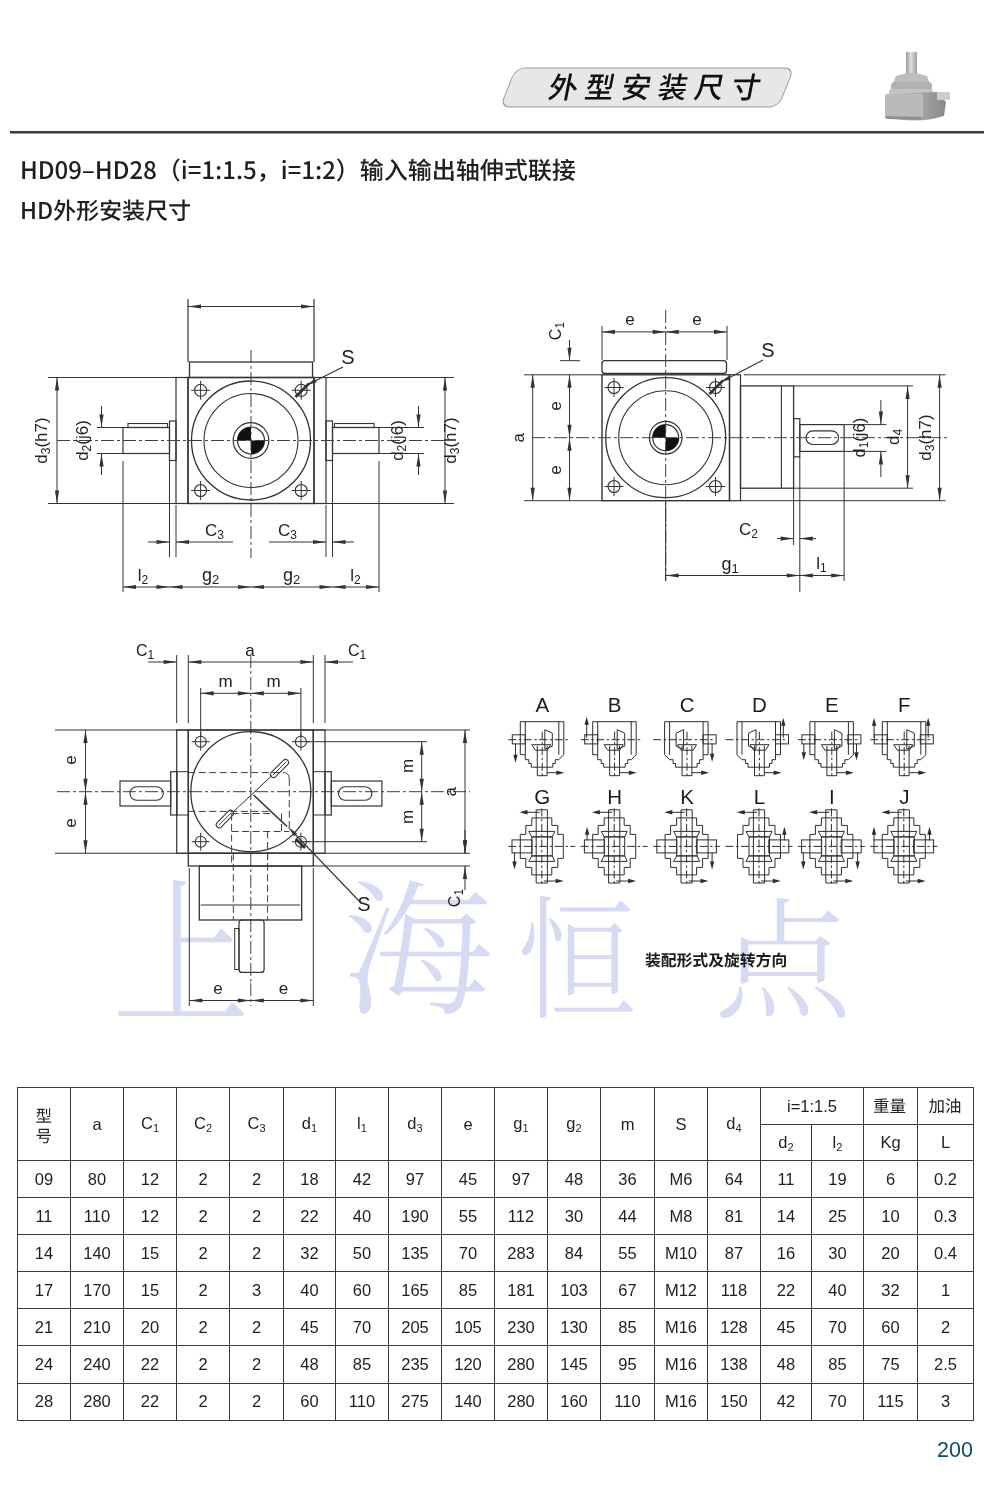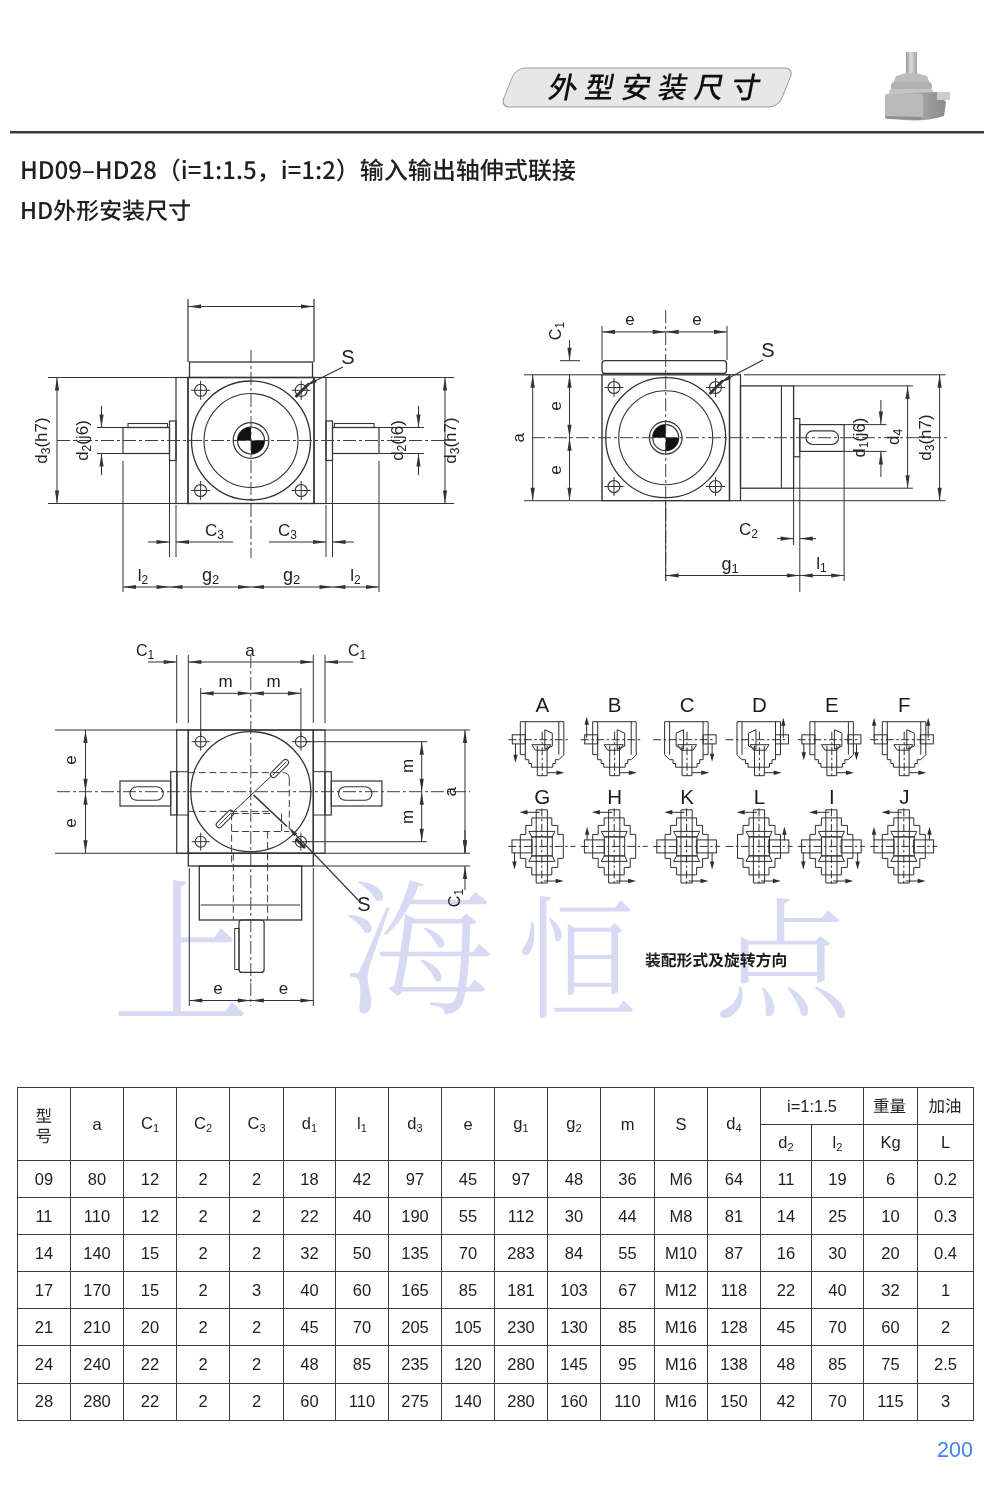--- a/index.html
+++ b/index.html
@@ -4,21 +4,21 @@
 #page{position:relative;width:990px;height:1496px;background:#fff;overflow:hidden;font-family:"Liberation Sans",sans-serif}
 #wm,#dwg{position:absolute;left:0;top:0}
 #dwg{z-index:3}
 #tblwrap{position:absolute;left:17px;top:1087px;z-index:2}
 #tbl{border-collapse:collapse;table-layout:fixed}
 #tbl td{border:1px solid #3c3c3c;text-align:center;vertical-align:middle;font-size:16.5px;color:#1e1e1e;padding:0;overflow:hidden}
 #tbl .h1 td{height:36px}
 #tbl .h2 td{height:35px}
 #tbl .d td{height:36.1px}
 .sb{font-size:11px;vertical-align:-3px}
-#pageno{position:absolute;left:937px;top:1438px;font-size:21.5px;color:#3b82f6;z-index:4}
+#pageno{position:absolute;left:937px;top:1438px;font-size:21.5px;color:#0c4a6e;z-index:4}
 </style></head><body>
 <div id="page">
 <svg id="wm" width="990" height="1496" viewBox="0 0 990 1496">
       <path fill="#d6daf2" d="M118.0 1011.2 119.2 1016.0H240.3C242.3 1016.0 243.6 1015.2 244.0 1013.4C239.5 1008.5 231.9 1001.9 231.9 1001.9L225.5 1011.2H180.9V942.3H229.2C231.2 942.3 232.4 941.5 232.8 939.8C228.3 934.8 221.0 928.3 221.0 928.3L214.5 937.5H180.9V886.2C184.0 885.6 185.3 884.0 185.7 881.8L173.1 880.0V1011.2Z"></path>
       <path fill="#d6daf2" d="M422.3 959.6 420.5 961.0C426.1 965.7 433.2 974.3 435.3 980.5C442.9 985.6 448.5 970.4 422.3 959.6ZM425.6 927.6 423.8 928.9C429.3 933.2 436.1 941.3 438.2 946.9C445.7 951.6 451.0 937.2 425.6 927.6ZM356.5 973.0C354.8 973.0 350.0 973.0 350.0 973.0V976.4C353.1 976.7 355.1 977.0 357.1 978.3C360.4 980.4 361.3 991.7 359.3 1006.5C359.5 1010.9 360.8 1013.7 363.4 1013.7C368.2 1013.7 370.7 1010.0 371.0 1004.0C371.6 992.3 367.6 985.2 367.6 978.9C367.5 975.4 368.5 970.8 369.6 966.4C371.6 959.5 383.3 926.0 389.4 907.9L386.5 907.2C362.4 964.9 362.4 964.9 360.1 969.9C358.6 972.9 358.1 973.0 356.5 973.0ZM349.5 914.7 348.0 916.0C354.3 919.7 362.0 926.4 364.3 932.2C374.3 937.2 378.8 917.9 349.5 914.7ZM359.2 880.9 357.8 882.5C364.8 886.2 373.2 893.7 375.8 900.1C385.8 905.1 390.1 885.7 359.2 880.9ZM479.1 943.9 473.4 951.8H469.3C469.8 943.6 470.1 934.4 470.2 924.2C473.5 924.1 475.5 923.3 476.6 922.0L466.0 913.6L460.8 919.1H415.5L405.1 914.1C404.3 924.1 402.5 938.0 400.4 951.8H379.4L380.6 956.3H399.7C398.0 967.4 396.0 978.0 394.4 985.6C392.3 986.4 390.0 987.4 388.5 988.4L398.3 995.9L402.5 991.4H457.4C456.2 996.7 455.0 1000.2 453.4 1001.7C451.9 1003.1 450.7 1003.4 447.9 1003.4C445.0 1003.4 435.8 1002.5 430.0 1002.2L429.9 1004.9C434.9 1005.5 440.1 1006.8 442.3 1008.1C444.1 1009.6 444.5 1011.8 444.5 1014.0C450.3 1014.0 456.0 1012.4 459.6 1008.0C462.1 1005.2 463.9 999.7 465.5 991.4H481.7C483.8 991.4 485.0 990.6 485.5 989.0C481.4 984.9 474.6 979.5 474.6 979.5L468.9 987.1H466.1C467.3 979.0 468.4 968.7 469.0 956.3H486.1C488.2 956.3 489.5 955.5 490.0 953.9C485.9 949.6 479.1 943.9 479.1 943.9ZM458.1 987.1H402.2C403.9 978.3 405.9 967.3 407.7 956.3H461.1C460.4 969.2 459.3 979.5 458.1 987.1ZM461.3 951.8H408.4C409.9 941.6 411.4 931.6 412.4 923.5H462.4C462.2 933.9 461.8 943.3 461.3 951.8ZM475.2 891.9 468.7 899.8H412.5C414.8 895.1 416.7 890.4 418.4 886.0C422.2 886.6 423.5 886.0 424.1 884.6L409.8 880.0C405.3 898.4 395.1 920.8 383.8 933.8L385.8 935.2C395.4 927.3 403.9 915.9 410.2 904.2H483.2C485.3 904.2 487.0 903.5 487.3 901.9C482.6 897.6 475.2 891.9 475.2 891.9Z"></path>
       <path fill="#d6daf2" d="M559.4 907.5 560.4 911.5H627.0C628.6 911.5 629.8 910.8 630.1 909.4C626.3 905.5 620.3 900.3 620.3 900.3L615.0 907.5ZM553.9 1007.7 554.9 1011.7H630.0C631.7 1011.7 632.6 1011.0 633.0 1009.6C629.3 1005.6 623.4 1000.5 623.4 1000.5L618.1 1007.7ZM540.0 896.0V1018.0H541.3C543.7 1018.0 546.4 1016.3 546.4 1014.9V901.1C549.4 900.5 550.3 899.2 550.7 897.3ZM530.9 922.2C531.0 931.9 527.5 942.7 524.0 947.1C522.1 949.2 521.3 952.2 522.7 954.3C524.6 956.6 528.5 954.9 530.4 951.8C533.4 947.1 535.9 936.3 533.2 922.4ZM550.3 917.9 548.6 918.7C551.8 924.1 555.0 933.1 555.2 939.7C561.2 946.0 568.0 931.0 550.3 917.9ZM574.2 958.9H611.4V982.8H574.2ZM574.2 955.0V931.7H611.4V955.0ZM567.8 927.7V995.3H568.8C571.7 995.3 574.2 993.7 574.2 992.7V986.7H611.4V994.3H612.4C614.8 994.3 617.8 992.4 617.9 991.6V932.7C620.0 932.4 621.8 931.3 622.6 930.4L614.3 923.0L610.3 927.7H574.8L567.8 923.8Z"></path>
       <path fill="#d6daf2" d="M739.0 987.1C739.1 998.6 731.2 1006.9 723.6 1009.9C721.0 1011.3 719.2 1013.6 720.3 1016.1C721.9 1018.8 726.7 1018.4 730.5 1016.3C737.0 1012.8 745.3 1003.9 741.6 987.1ZM763.8 987.6 761.9 988.1C764.5 995.1 766.9 1006.1 765.8 1014.4C772.7 1022.0 782.0 1005.2 763.8 987.6ZM789.0 987.1 787.2 988.0C792.7 994.8 799.7 1006.1 801.0 1014.5C809.2 1021.1 816.0 1003.1 789.0 987.1ZM816.3 986.7 814.6 988.0C823.9 994.8 835.5 1007.2 838.1 1016.9C847.6 1023.1 852.6 1001.5 816.3 986.7ZM740.9 940.8V983.5H742.0C745.2 983.5 748.4 981.8 748.4 981.0V975.9H817.1V982.7H818.2C820.6 982.7 824.4 980.9 824.6 980.1V946.0C827.3 945.5 829.5 944.4 830.5 943.4L820.2 935.9L815.7 940.8H784.3V921.9H835.8C837.6 921.9 838.8 921.3 839.2 919.8C834.8 915.9 827.8 910.6 827.8 910.6L821.5 918.0H784.3V903.0C787.7 902.5 789.2 901.2 789.5 899.3L776.8 898.0V940.8H749.1L740.9 936.8ZM748.4 971.9V944.4H817.1V971.9Z"></path>
     </svg>
 <div id="tblwrap">
       <table id="tbl">

